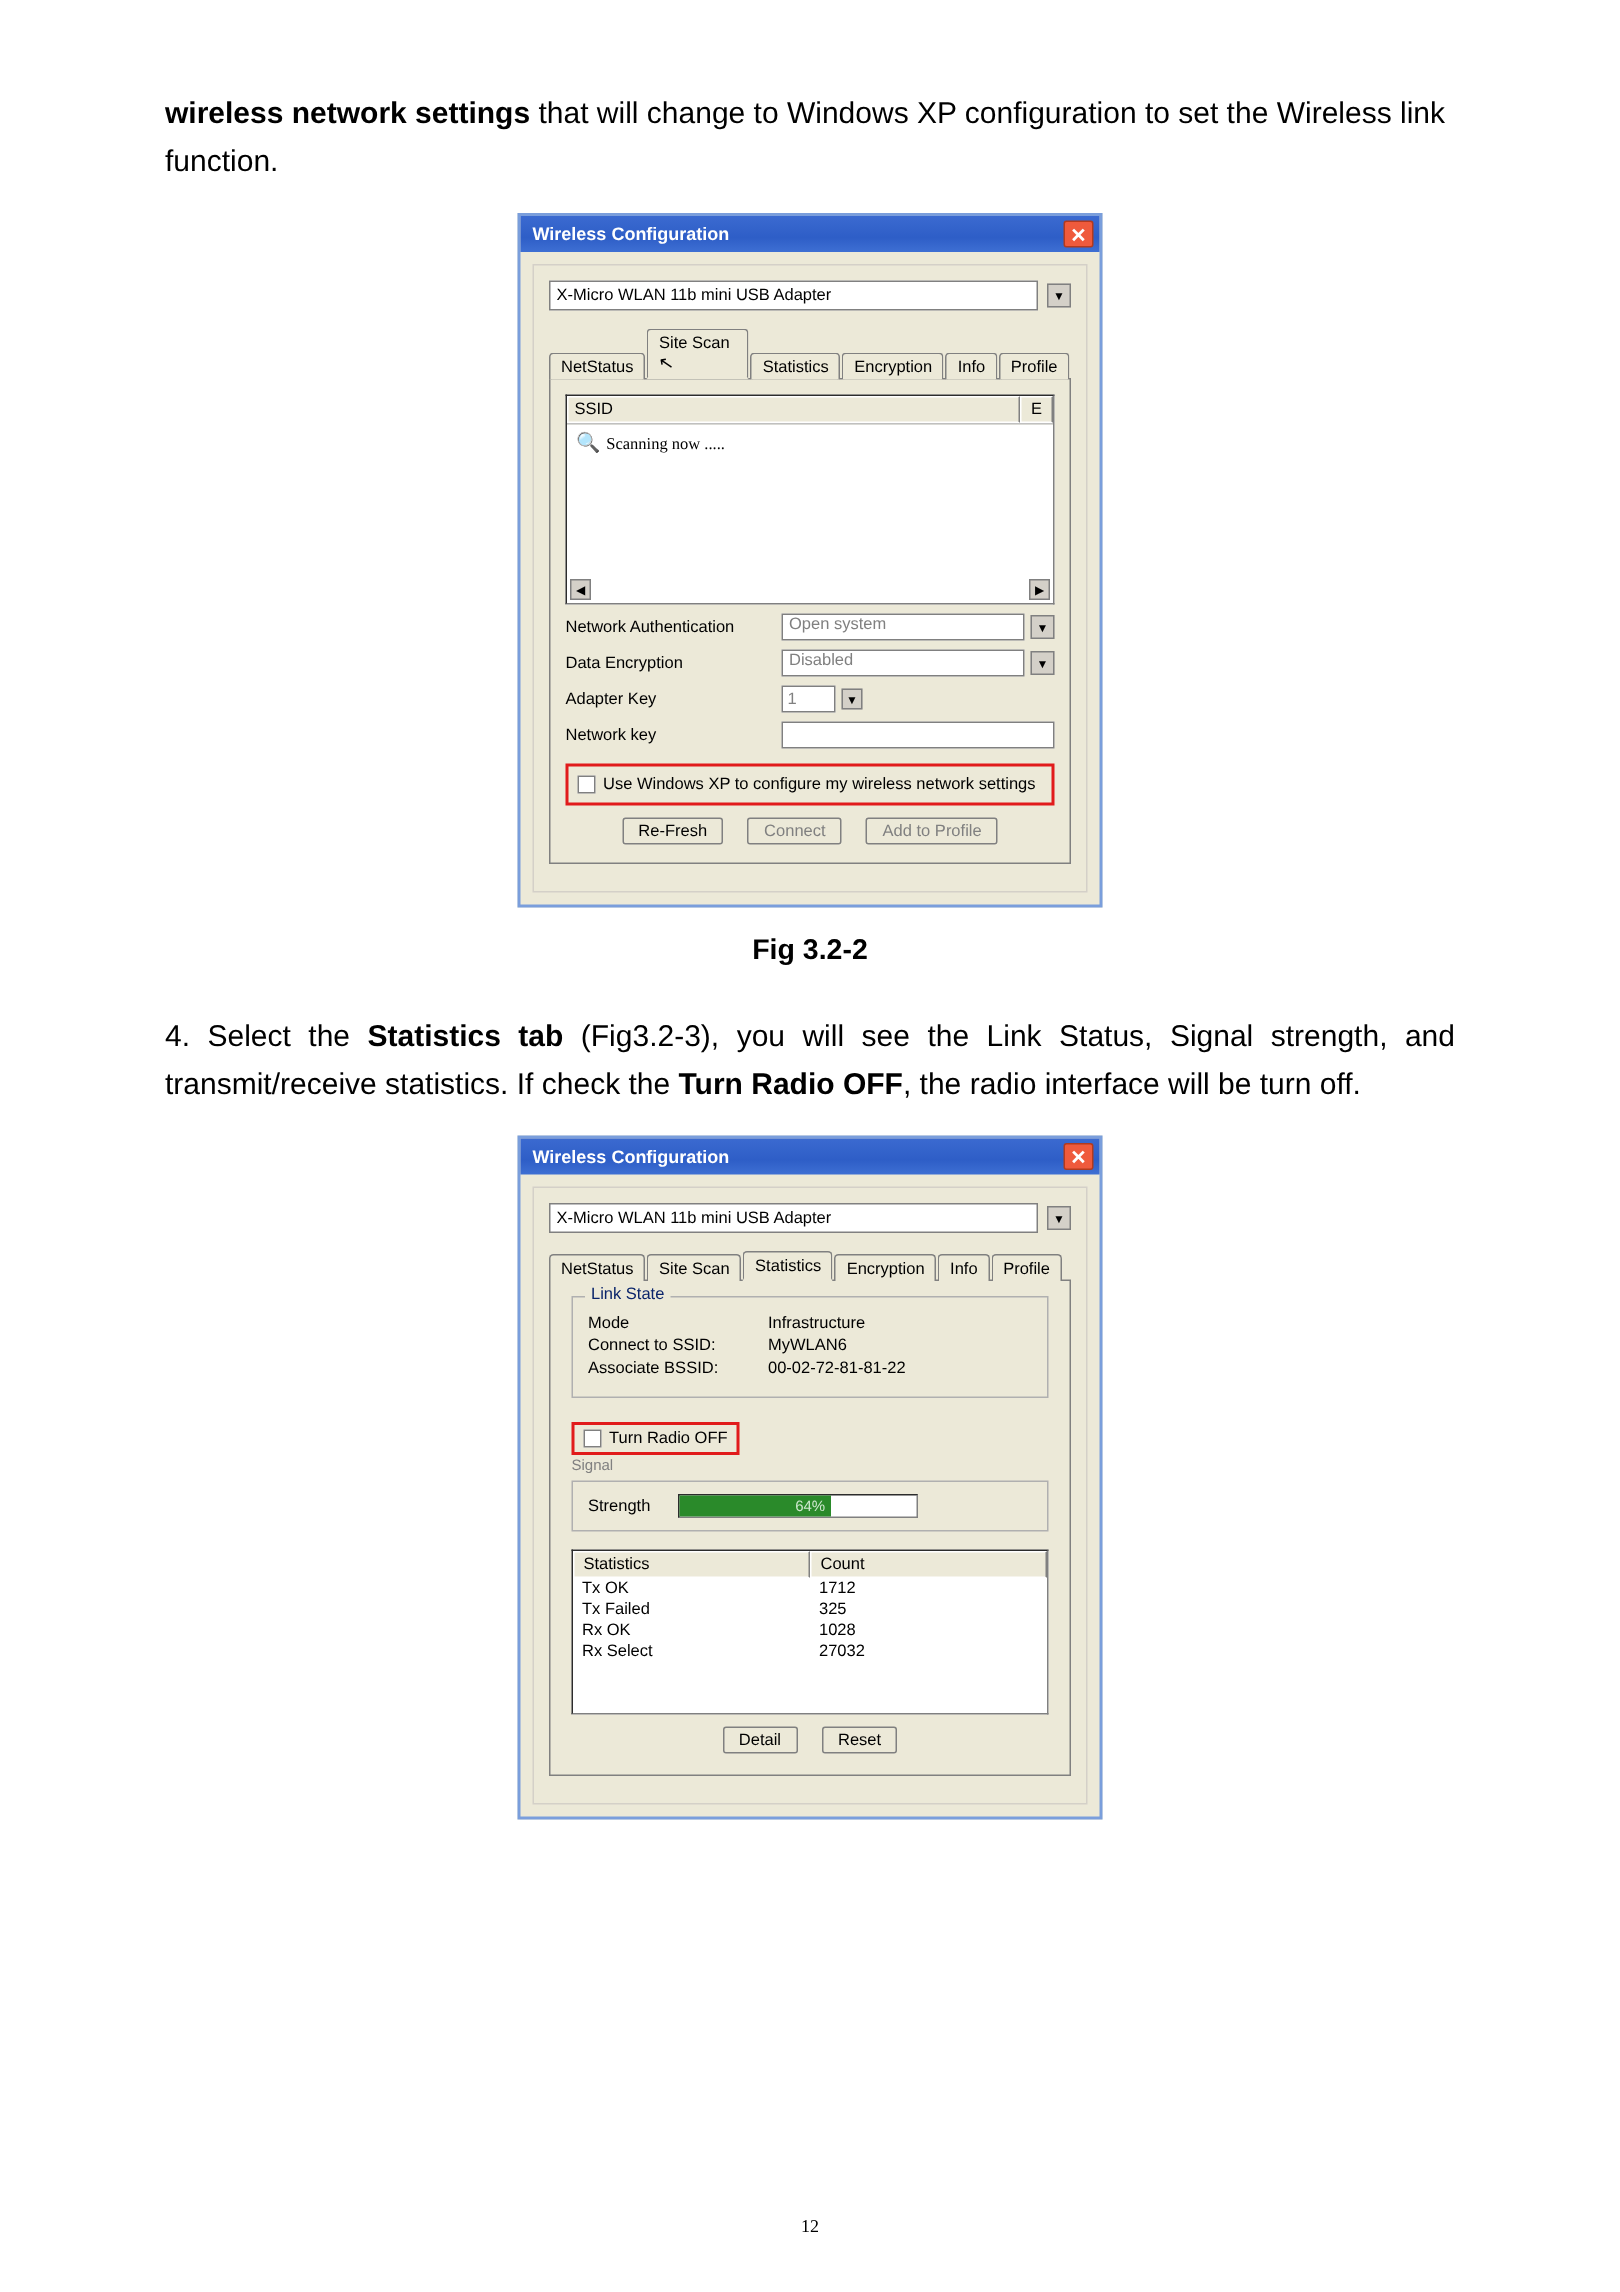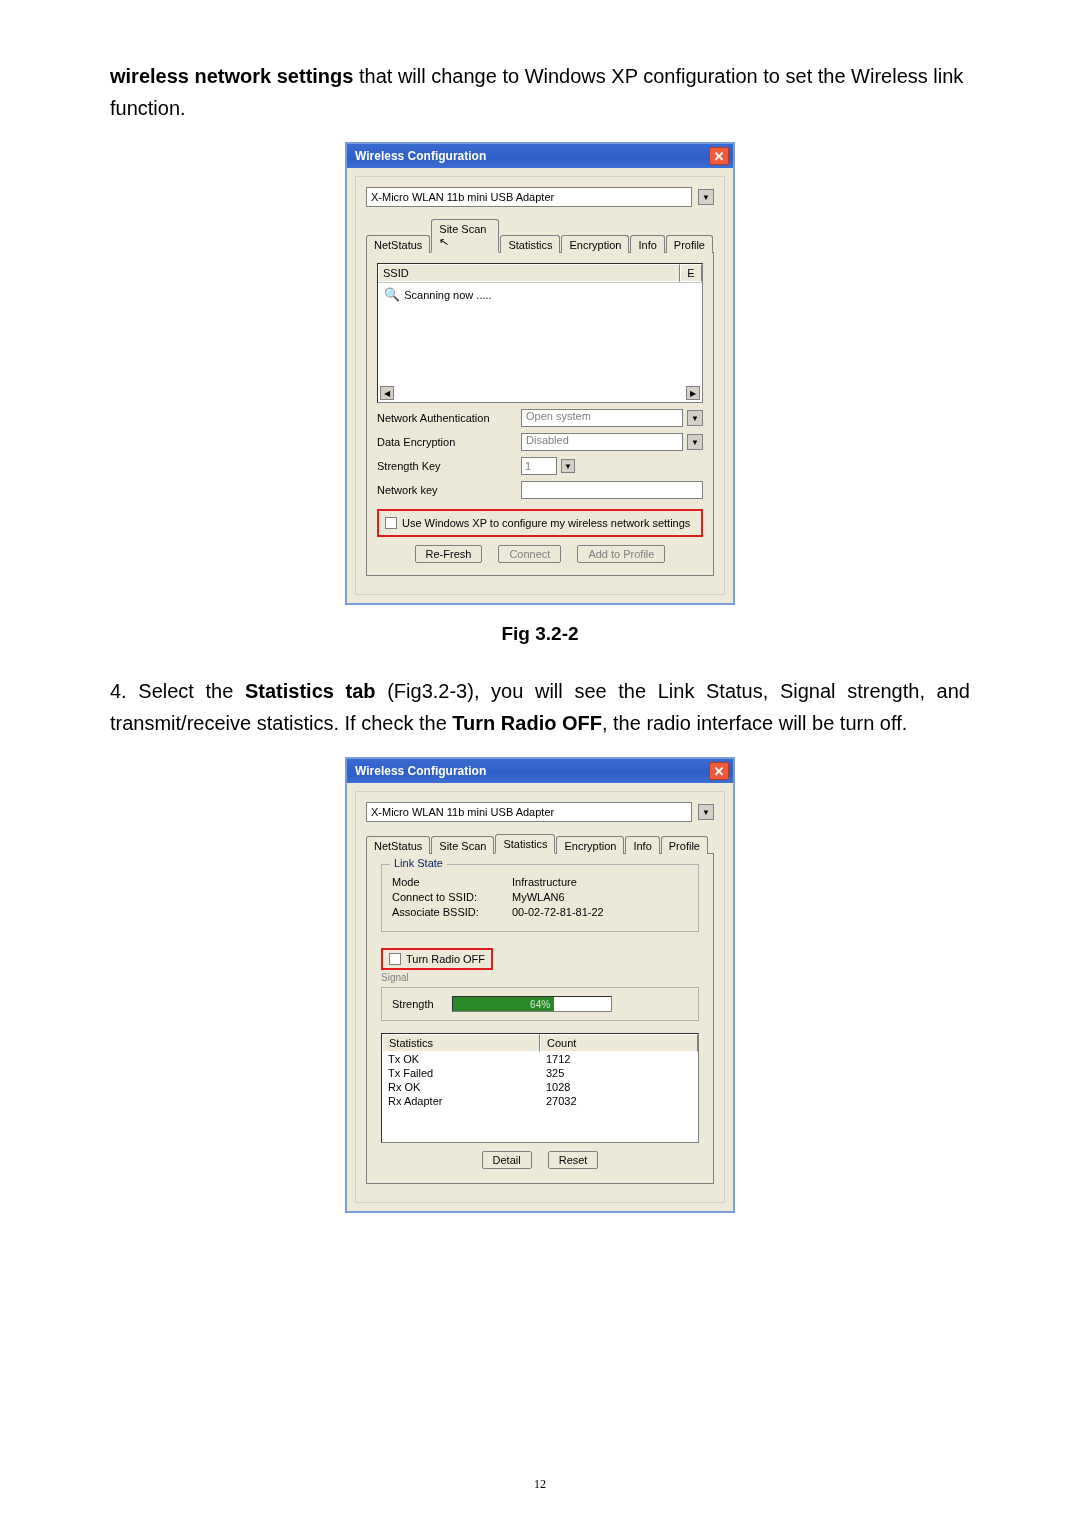--- a/index.html
+++ b/index.html
@@ -112,21 +112,21 @@
       display: flex; flex-direction: column;
       font-size: 11px;
     }
     .listbox-header {
       display: flex; background: #ece9d8; border-bottom: 1px solid #c0c0c0;
     }
     .listbox-header .col {
       border: 1px solid #fff; border-right: 1px solid #808080;
       padding: 2px 4px; font-size: 11px;
     }
-    .listbox-body { flex: 1; padding: 4px 6px; }
+    .listbox-body { flex: 1; padding: 4px 6px; font-family: Liberation Serif, serif; }
     .listbox-foot {
       display: flex; justify-content: space-between;
       padding: 0 2px 2px 2px;
     }
     .scroll-arrow {
       width: 14px; height: 14px; background: #d4d0c8; border: 1px solid #808080;
       display: flex; align-items: center; justify-content: center; font-size: 8px;
     }
     .form-row {
       display: flex; align-items: center; margin-top: 6px; gap: 4px;
@@ -255,21 +255,21 @@
           <div class="lbl">Network Authentication</div>
           <div class="textfield"><span>Open system</span></div>
           <div class="dropdown-btn">▼</div>
         </div>
         <div class="form-row">
           <div class="lbl">Data Encryption</div>
           <div class="textfield"><span>Disabled</span></div>
           <div class="dropdown-btn">▼</div>
         </div>
         <div class="form-row">
-          <div class="lbl">Strength Key</div>
+          <div class="lbl">Adapter Key</div>
           <div class="smallsel">
               <span>1</span>
             </div>
           <div class="dropdown-btn" style="width:14px;height:14px">▼</div>
         </div>
         <div class="form-row">
           <div class="lbl">Network key</div>
           <div class="inputfield"></div>
         </div>
 
@@ -365,21 +365,21 @@
             </div>
             <div class="srow">
               <div class="scell">Tx Failed</div>
               <div class="scell">325</div>
             </div>
             <div class="srow">
               <div class="scell">Rx OK</div>
               <div class="scell">1028</div>
             </div>
             <div class="srow">
-              <div class="scell">Rx Adapter</div>
+              <div class="scell">Rx Select</div>
               <div class="scell">27032</div>
             </div>
             <div style="height:34px"></div>
           </div>
         </div>
 
         <div class="btn-row">
           <div class="winbtn"><span>Detail</span></div>
           <div class="winbtn"><span>Reset</span></div>
         </div>

